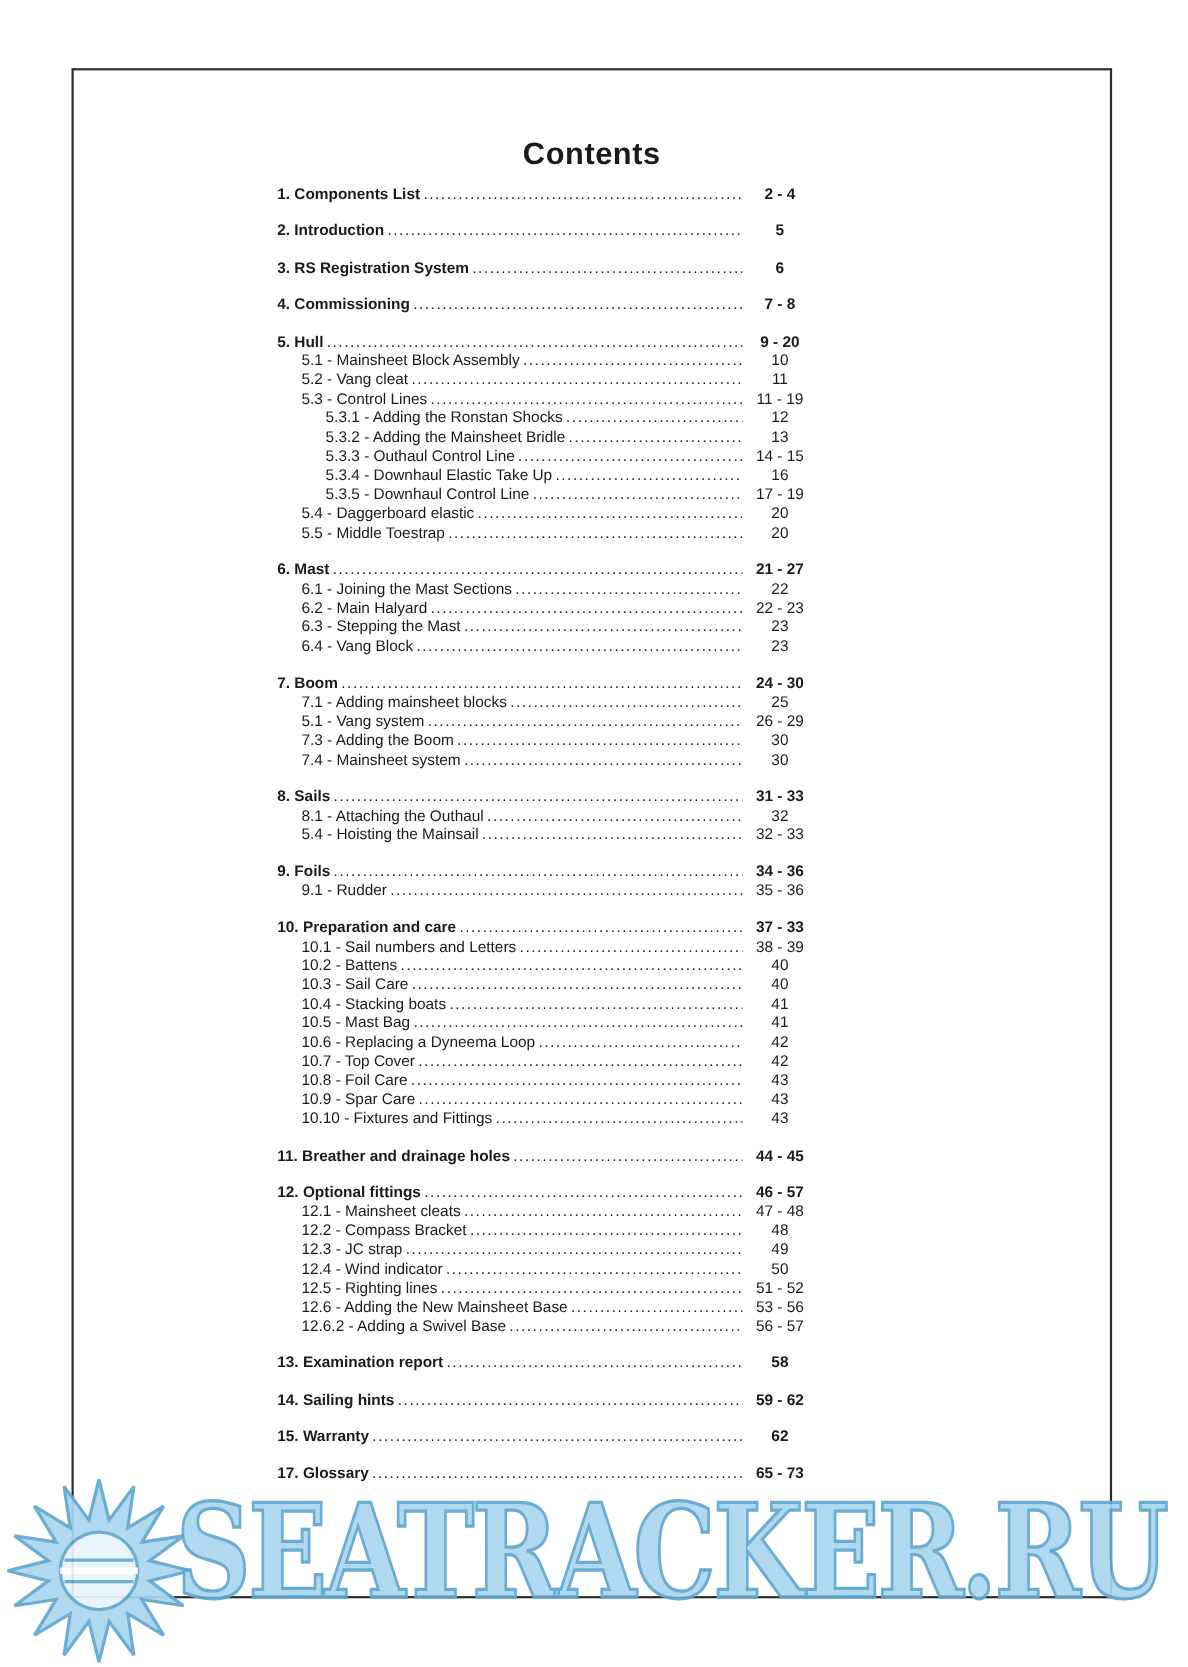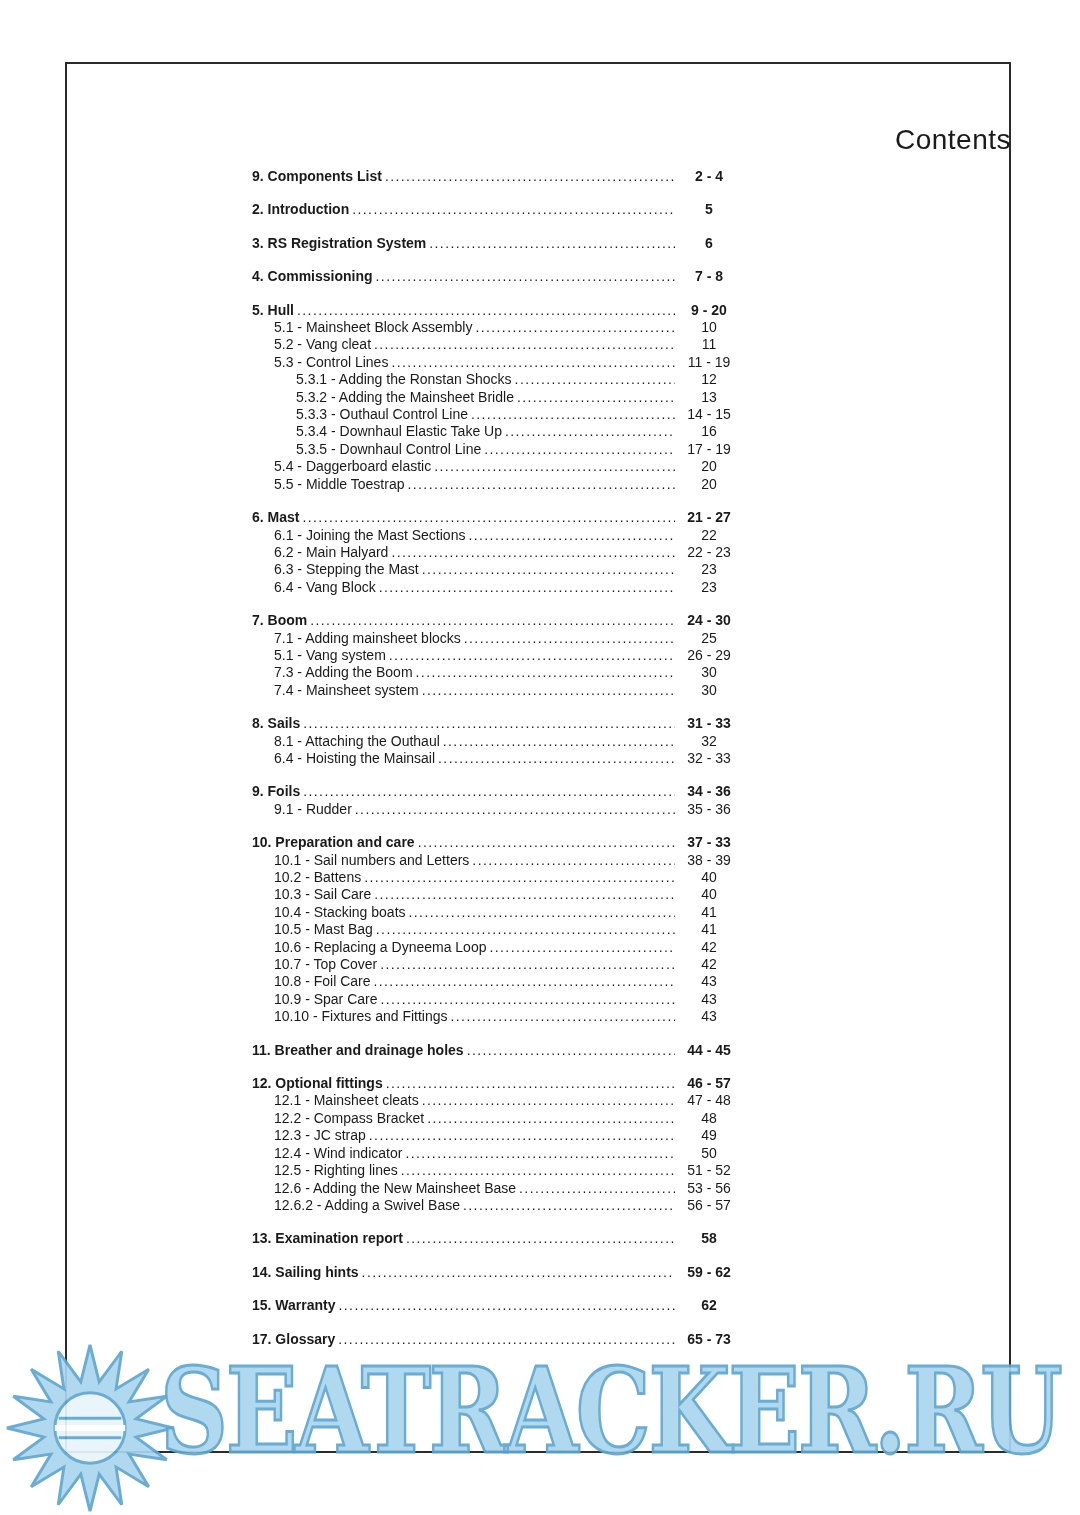--- a/index.html
+++ b/index.html
@@ -15,23 +15,23 @@
     left: 65px; top: 62px;
     width: 946px; height: 1391px;
     border: 2px solid #2b2b2b;
     background: #ffffff;
   }
 
   .doc-title {
     position: absolute;
     left: 65px; top: 124px;
     width: 946px;
-    text-align: right;
+    text-align: center;
     font-size: 28px;
-    font-weight: normal;
+    font-weight: bold;
     color: #1a1a1a;
     letter-spacing: 0.5px;
   }
 
   .toc {
     position: absolute;
     left: 252px; top: 168px;
     width: 486px;
     font-size: 14px;
     color: #1a1a1a;
@@ -89,21 +89,21 @@
 </style>
 </head>
 <body>
 
 <div class="page-border"></div>
 
 <h1 class="doc-title">Contents</h1>
 
 <div class="toc" id="toc-list">
     <div class="toc-row level-0">
-    <span class="toc-label">9. Components List</span>
+    <span class="toc-label">1. Components List</span>
     <span class="toc-dots"></span>
     <span class="toc-page">2 - 4</span>
   </div>
     <div class="toc-row level-0">
     <span class="toc-label">2. Introduction</span>
     <span class="toc-dots"></span>
     <span class="toc-page">5</span>
   </div>
     <div class="toc-row level-0">
     <span class="toc-label">3. RS Registration System</span>
@@ -224,21 +224,21 @@
     <span class="toc-label">8. Sails</span>
     <span class="toc-dots"></span>
     <span class="toc-page">31 - 33</span>
   </div>
     <div class="toc-row level-1">
     <span class="toc-label">8.1 - Attaching the Outhaul</span>
     <span class="toc-dots"></span>
     <span class="toc-page">32</span>
   </div>
     <div class="toc-row level-1">
-    <span class="toc-label">6.4 - Hoisting the Mainsail</span>
+    <span class="toc-label">5.4 - Hoisting the Mainsail</span>
     <span class="toc-dots"></span>
     <span class="toc-page">32 - 33</span>
   </div>
     <div class="toc-row level-0">
     <span class="toc-label">9. Foils</span>
     <span class="toc-dots"></span>
     <span class="toc-page">34 - 36</span>
   </div>
     <div class="toc-row level-1">
     <span class="toc-label">9.1 - Rudder</span>

